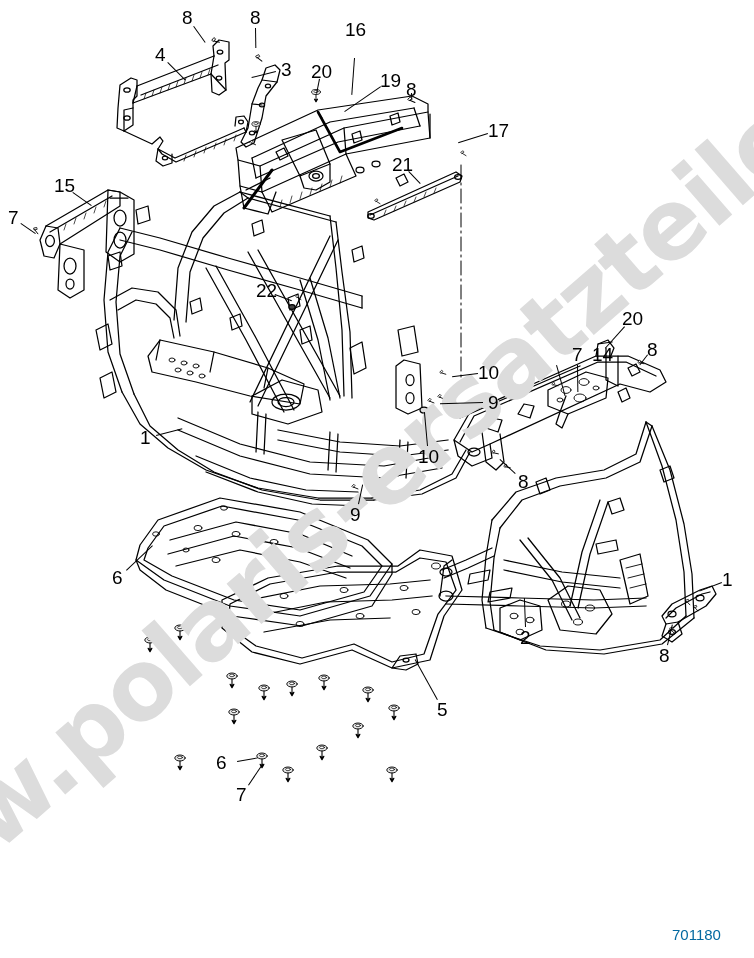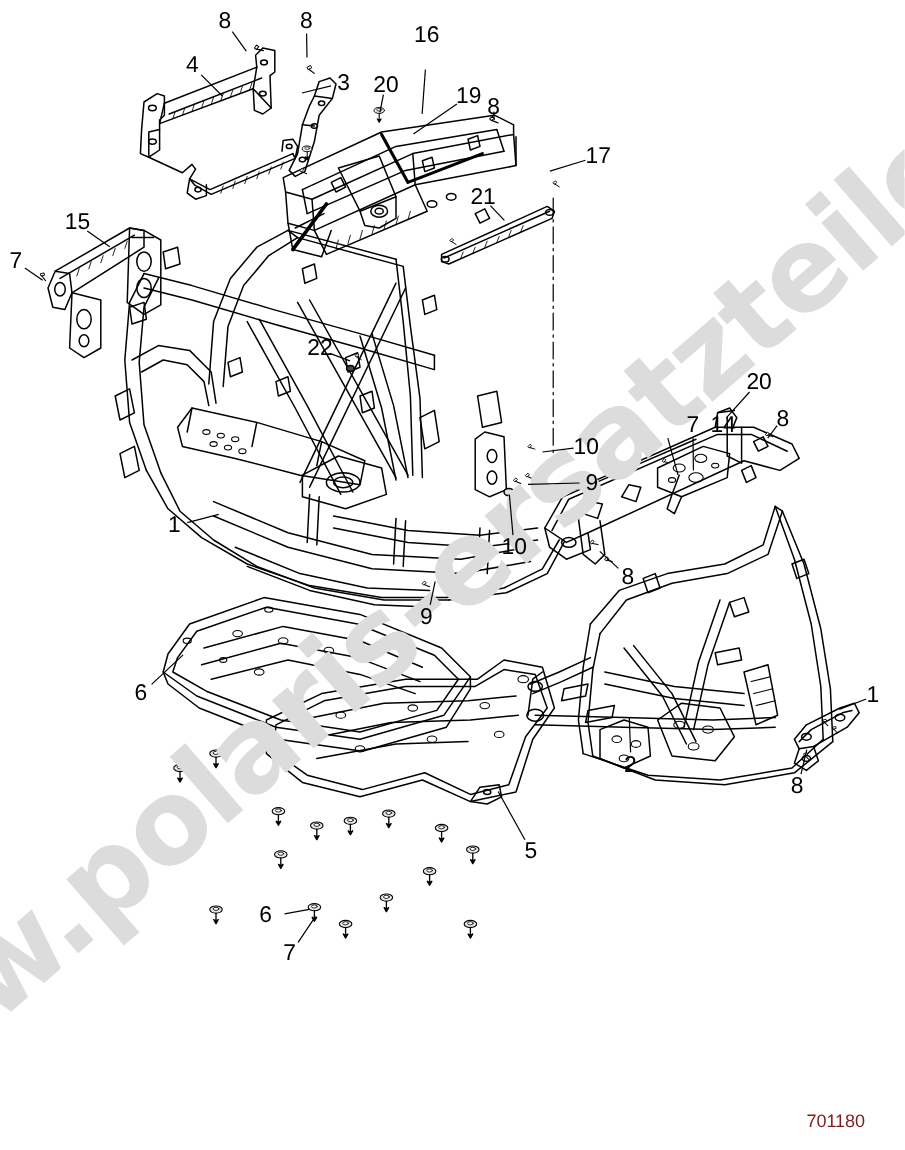--- a/index.html
+++ b/index.html
@@ -40,21 +40,21 @@
   
   #copyright{
     position:absolute;left:474px;top:674px;z-index:9;
     font-family:"Liberation Sans",sans-serif;
     font-size:17px;color:#000;white-space:nowrap;
   }
   
   #partnum{
     position:absolute;left:672px;top:926px;z-index:9;
     font-family:"Liberation Sans",sans-serif;
-    font-size:15px;color:#7f1d1d;white-space:nowrap;
+    font-size:15px;color:#0369a1;white-space:nowrap;
   }
 </style>
 </head>
 <body>
 
 <div id="page">
 
   <div id="art">
   <svg width="754" height="958" viewBox="0 0 754 958" xmlns="http://www.w3.org/2000/svg">
     <defs>

